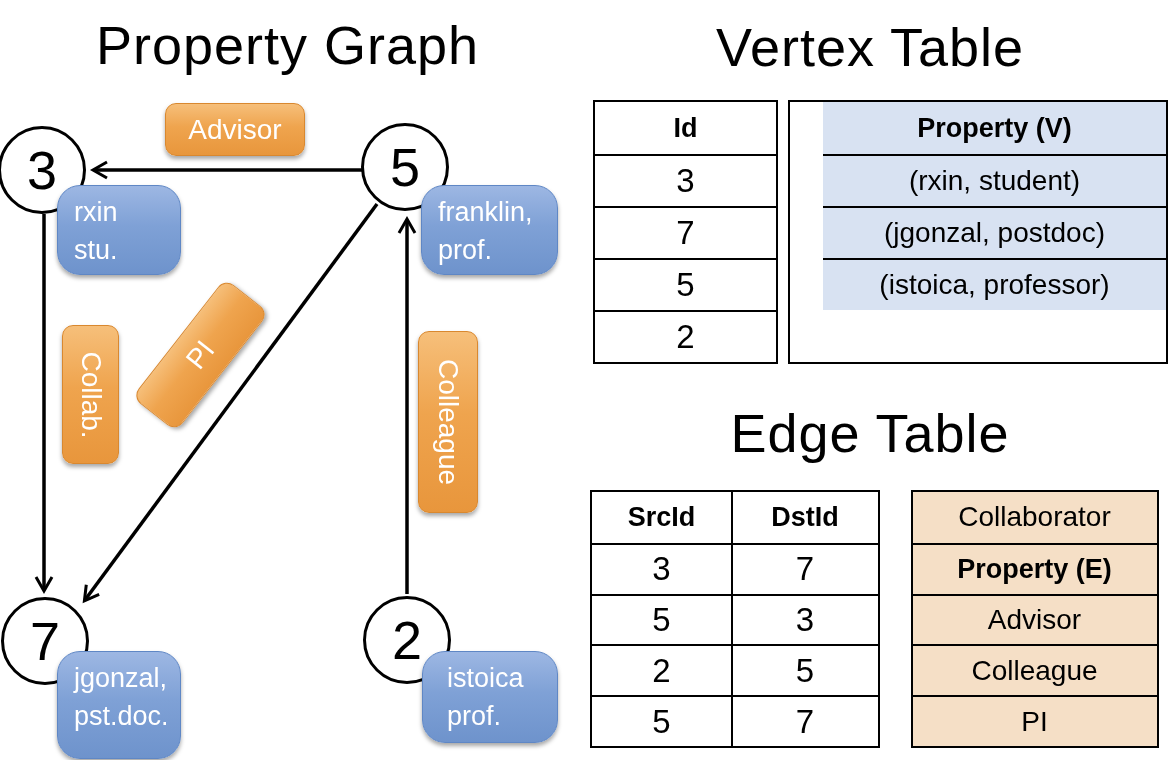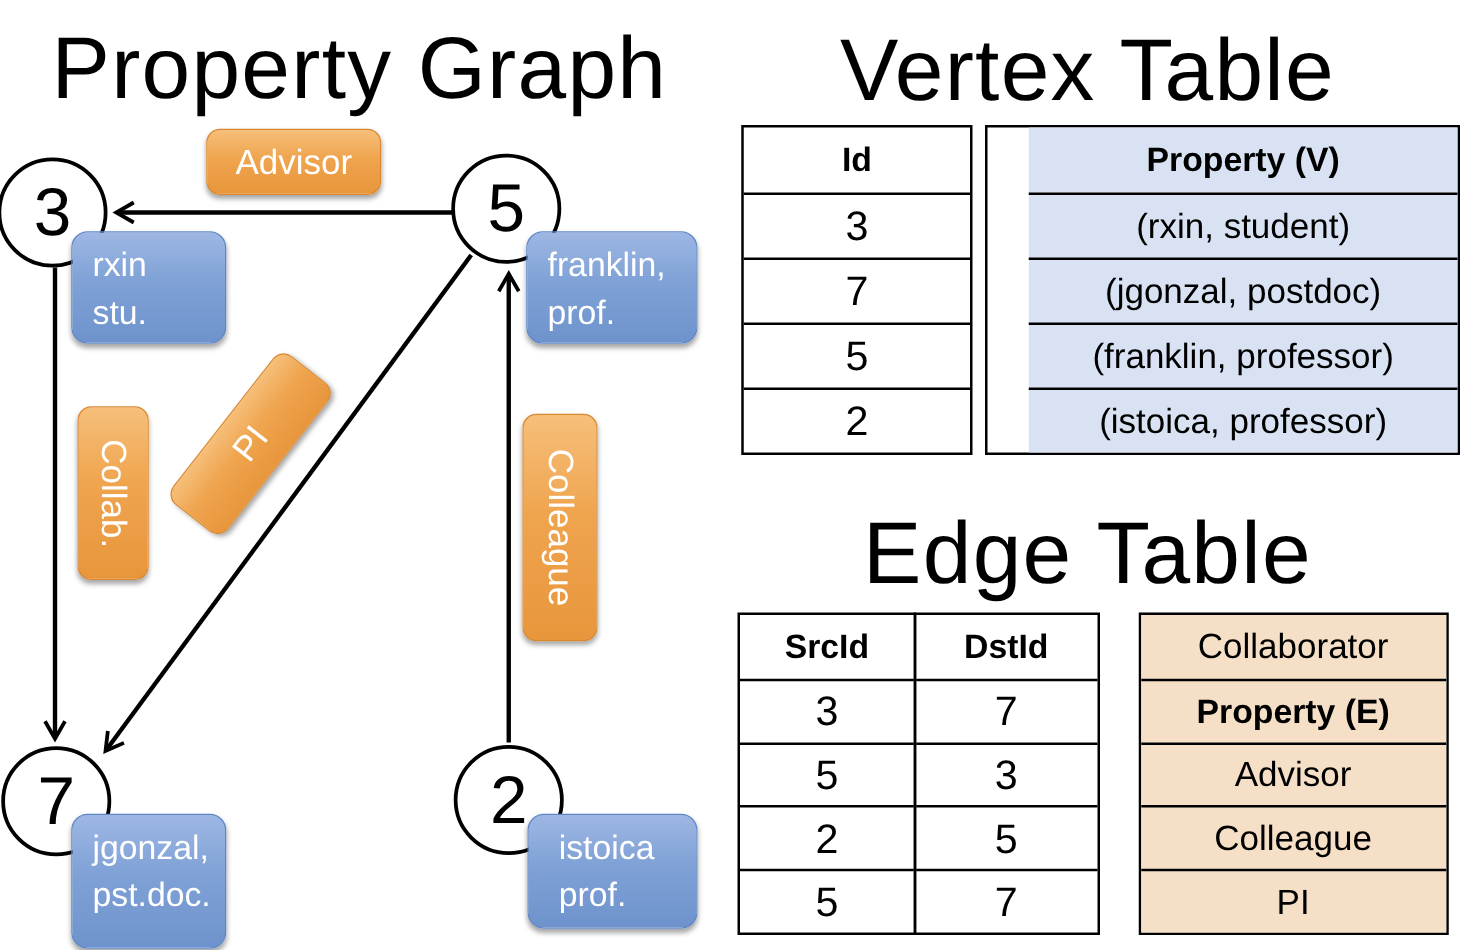--- a/index.html
+++ b/index.html
@@ -1,28 +1,28 @@
 <!DOCTYPE html>
 <html style="--orange_fill: #EFA44E; --orange_border: #D9882F; --blue_fill: #7FA1D6; --blue_border: #5F87C5; --vertex_property_bg: #D8E2F2; --edge_property_bg: #F5DFC6; --line_color: #000000;"><head>
 <meta charset="utf-8">
 <style>
   html,body{margin:0;padding:0;background:#fff;}
   body{width:1170px;height:760px;position:relative;overflow:hidden;
        font-family:"Liberation Sans","DejaVu Sans",sans-serif;color:#000;}
   .abs{position:absolute;}
 
   
-  .big-title{font-size:70px;font-weight:400;letter-spacing:1px;text-align:center;white-space:nowrap;}
+  .big-title{font-size:54px;font-weight:400;letter-spacing:1px;text-align:center;white-space:nowrap;}
 
   
   .vcircle{position:absolute;width:88px;height:88px;border:3.5px solid #000;border-radius:50%;
            background:#fff;display:flex;align-items:center;justify-content:center;
            font-size:54px;font-weight:400;box-sizing:border-box;}
 
-  .bluebox{position:absolute;border-radius:13px;color:#fff;
+  .bluebox{position:absolute;border-radius:23px;color:#fff;
            background:linear-gradient(180deg,#9db7e3 0%,#7fa1d6 45%,#6e93cc 100%);
            border:1px solid #5f87c5;box-shadow:0 3px 4px rgba(0,0,0,.35);
            font-size:27px;line-height:38px;padding:7px 0 0 16px;box-sizing:border-box;}
 
   .orangebox{position:absolute;border-radius:11px;color:#fff;
            background:linear-gradient(180deg,#f6bf7a 0%,#efa44e 45%,#e8963c 100%);
            border:1px solid #d9882f;box-shadow:0 3px 4px rgba(0,0,0,.35);
            display:flex;align-items:center;justify-content:center;
            font-size:28px;box-sizing:border-box;}
   .vert-text{transform:rotate(90deg);white-space:nowrap;}
@@ -109,21 +109,20 @@
     <div class="tcell vcell idnum">3</div>
     <div class="tcell vcell idnum">7</div>
     <div class="tcell vcell idnum">5</div>
     <div class="tcell vcell idnum">2</div>
   </div>
   <div style="width:10px;"></div>
   <div class="tcol" style="width:380px;">
     <div class="tcell vcell th v-prop">Property (V)</div>
     <div class="tcell vcell propval v-prop">(rxin, student)</div>
     <div class="tcell vcell propval v-prop">(jgonzal, postdoc)</div>
-    <div class="tcell vcell propval v-prop">(franklin, professor)</div>
     <div class="tcell vcell propval v-prop">(istoica, professor)</div>
   </div>
 </div>
 
 <div class="abs big-title" style="left:585px;top:402px;width:570px;">Edge Table</div>
 
 <div class="tcolgroup" style="left:590px;top:490px;">
   <div class="tcol" style="width:143px;">
     <div class="tcell ecell th">SrcId</div>
     <div class="tcell ecell idnum">3</div>

